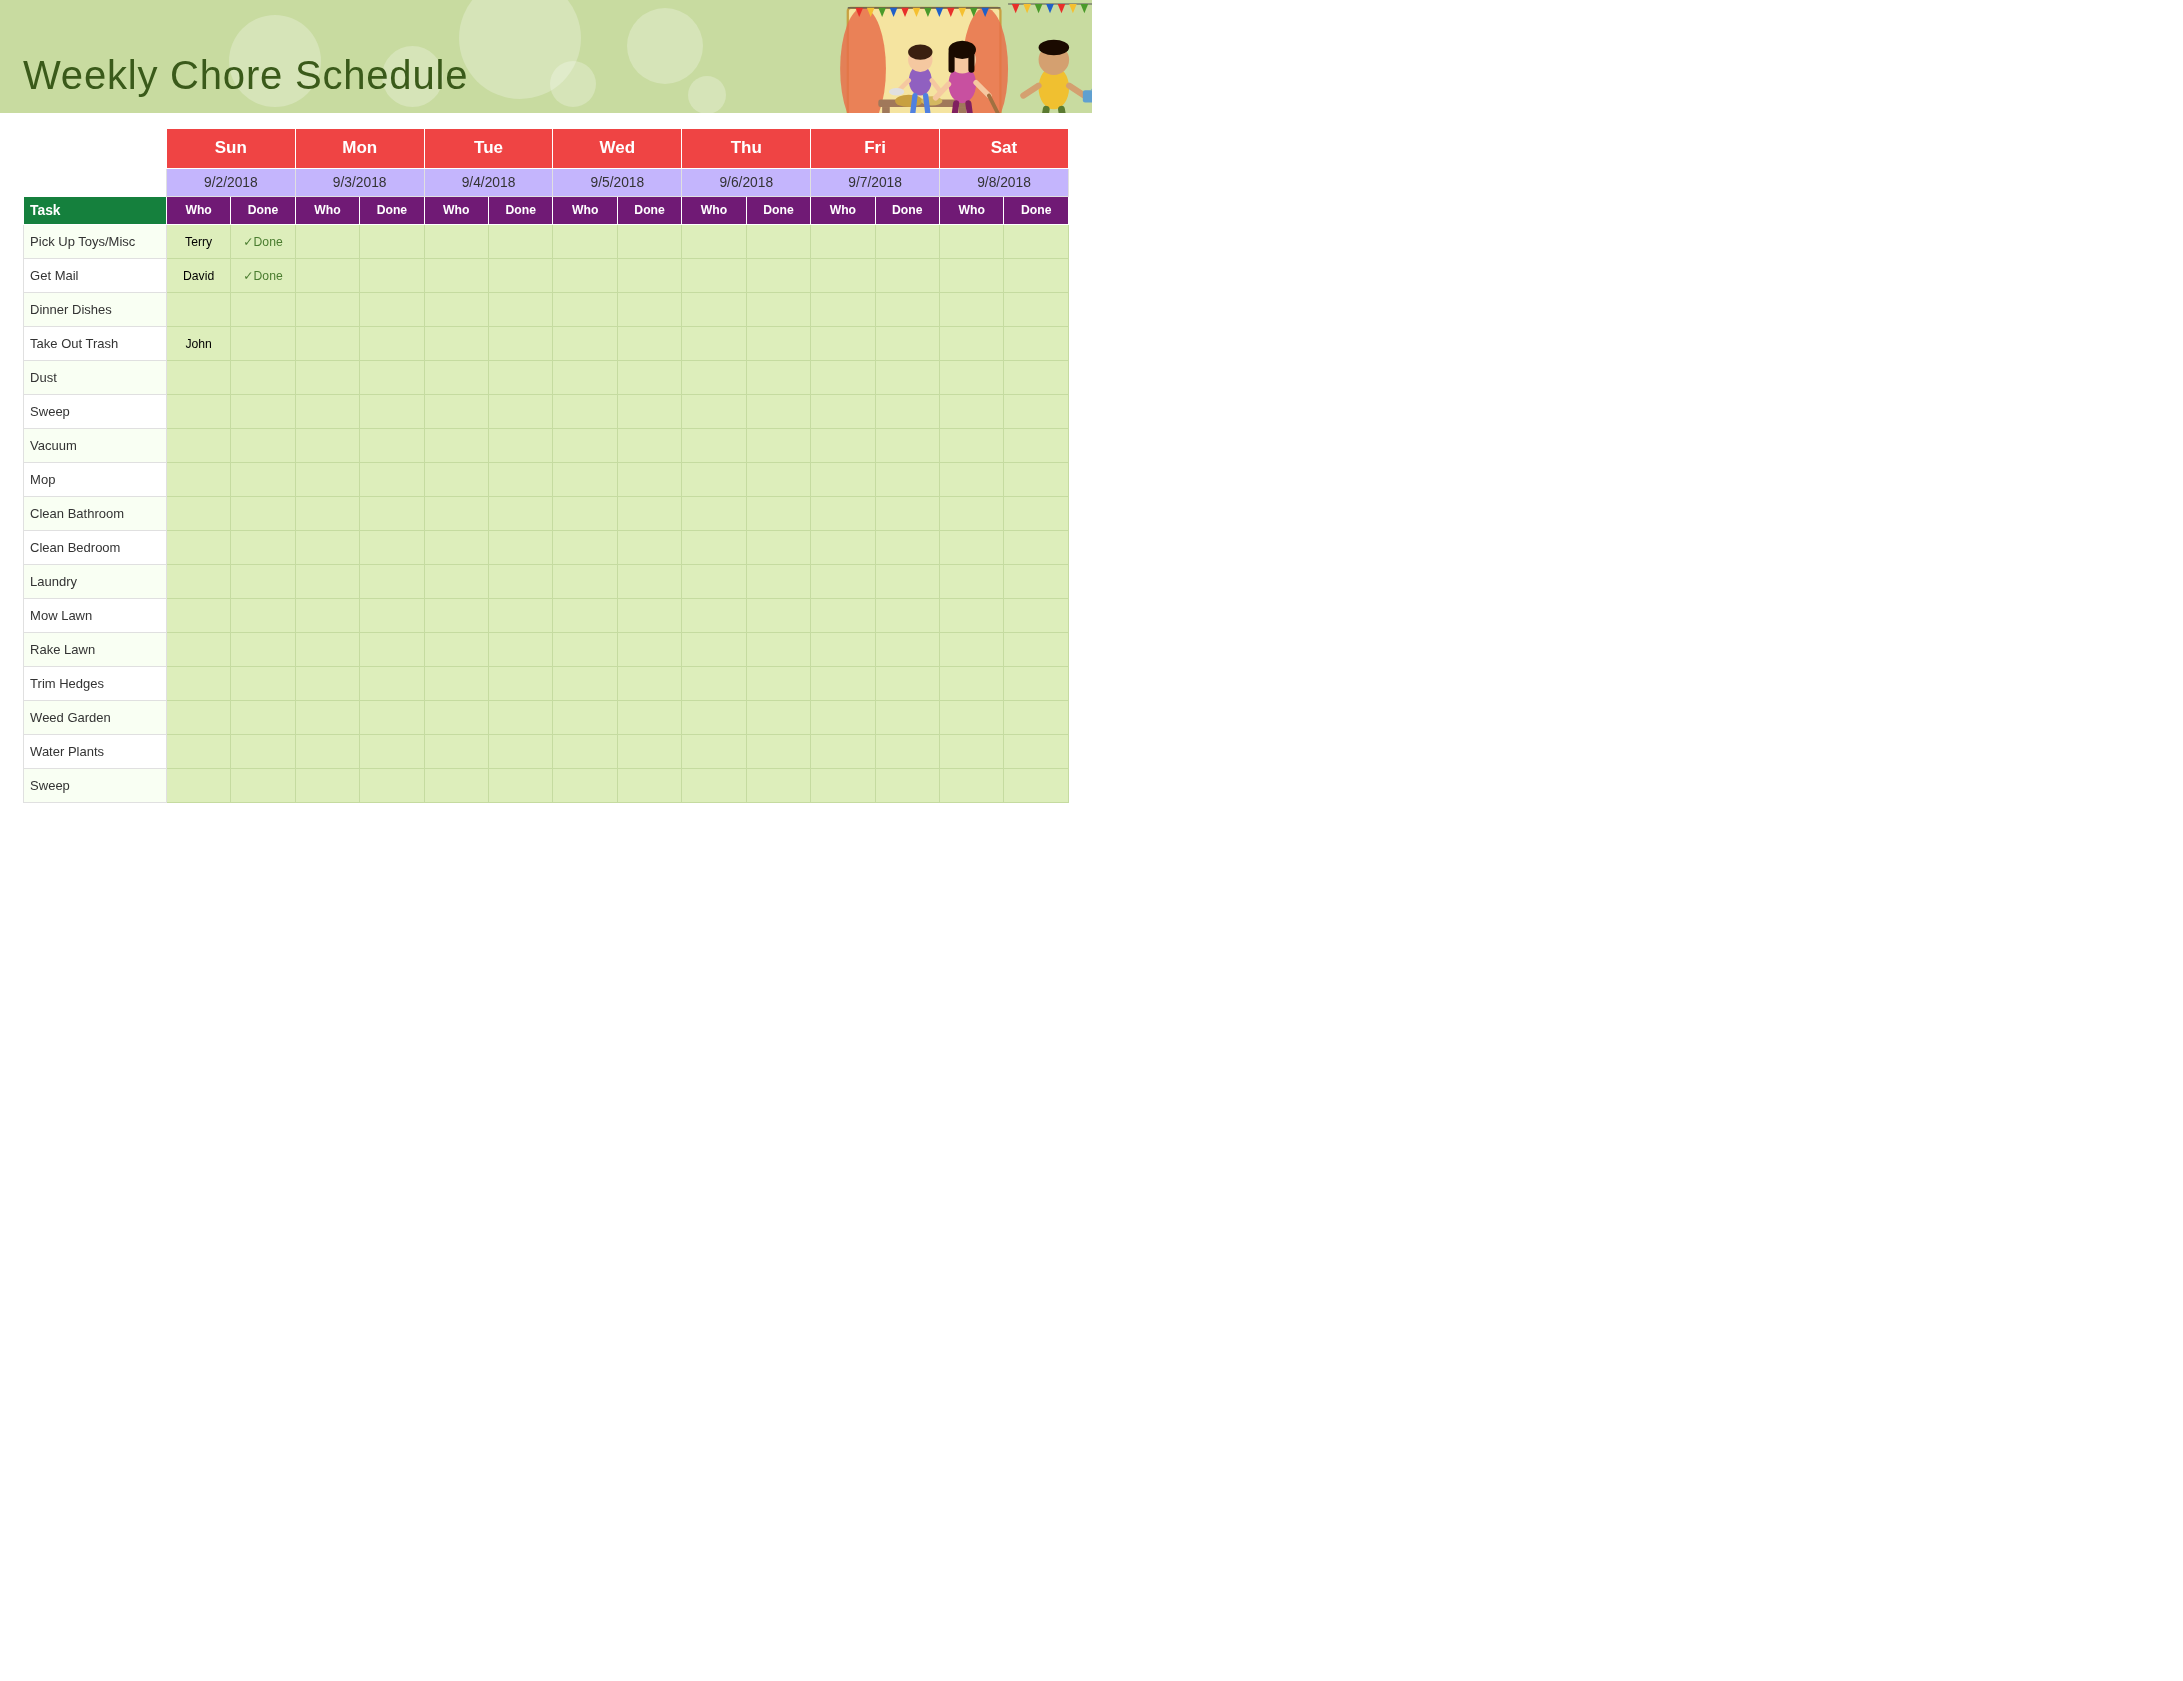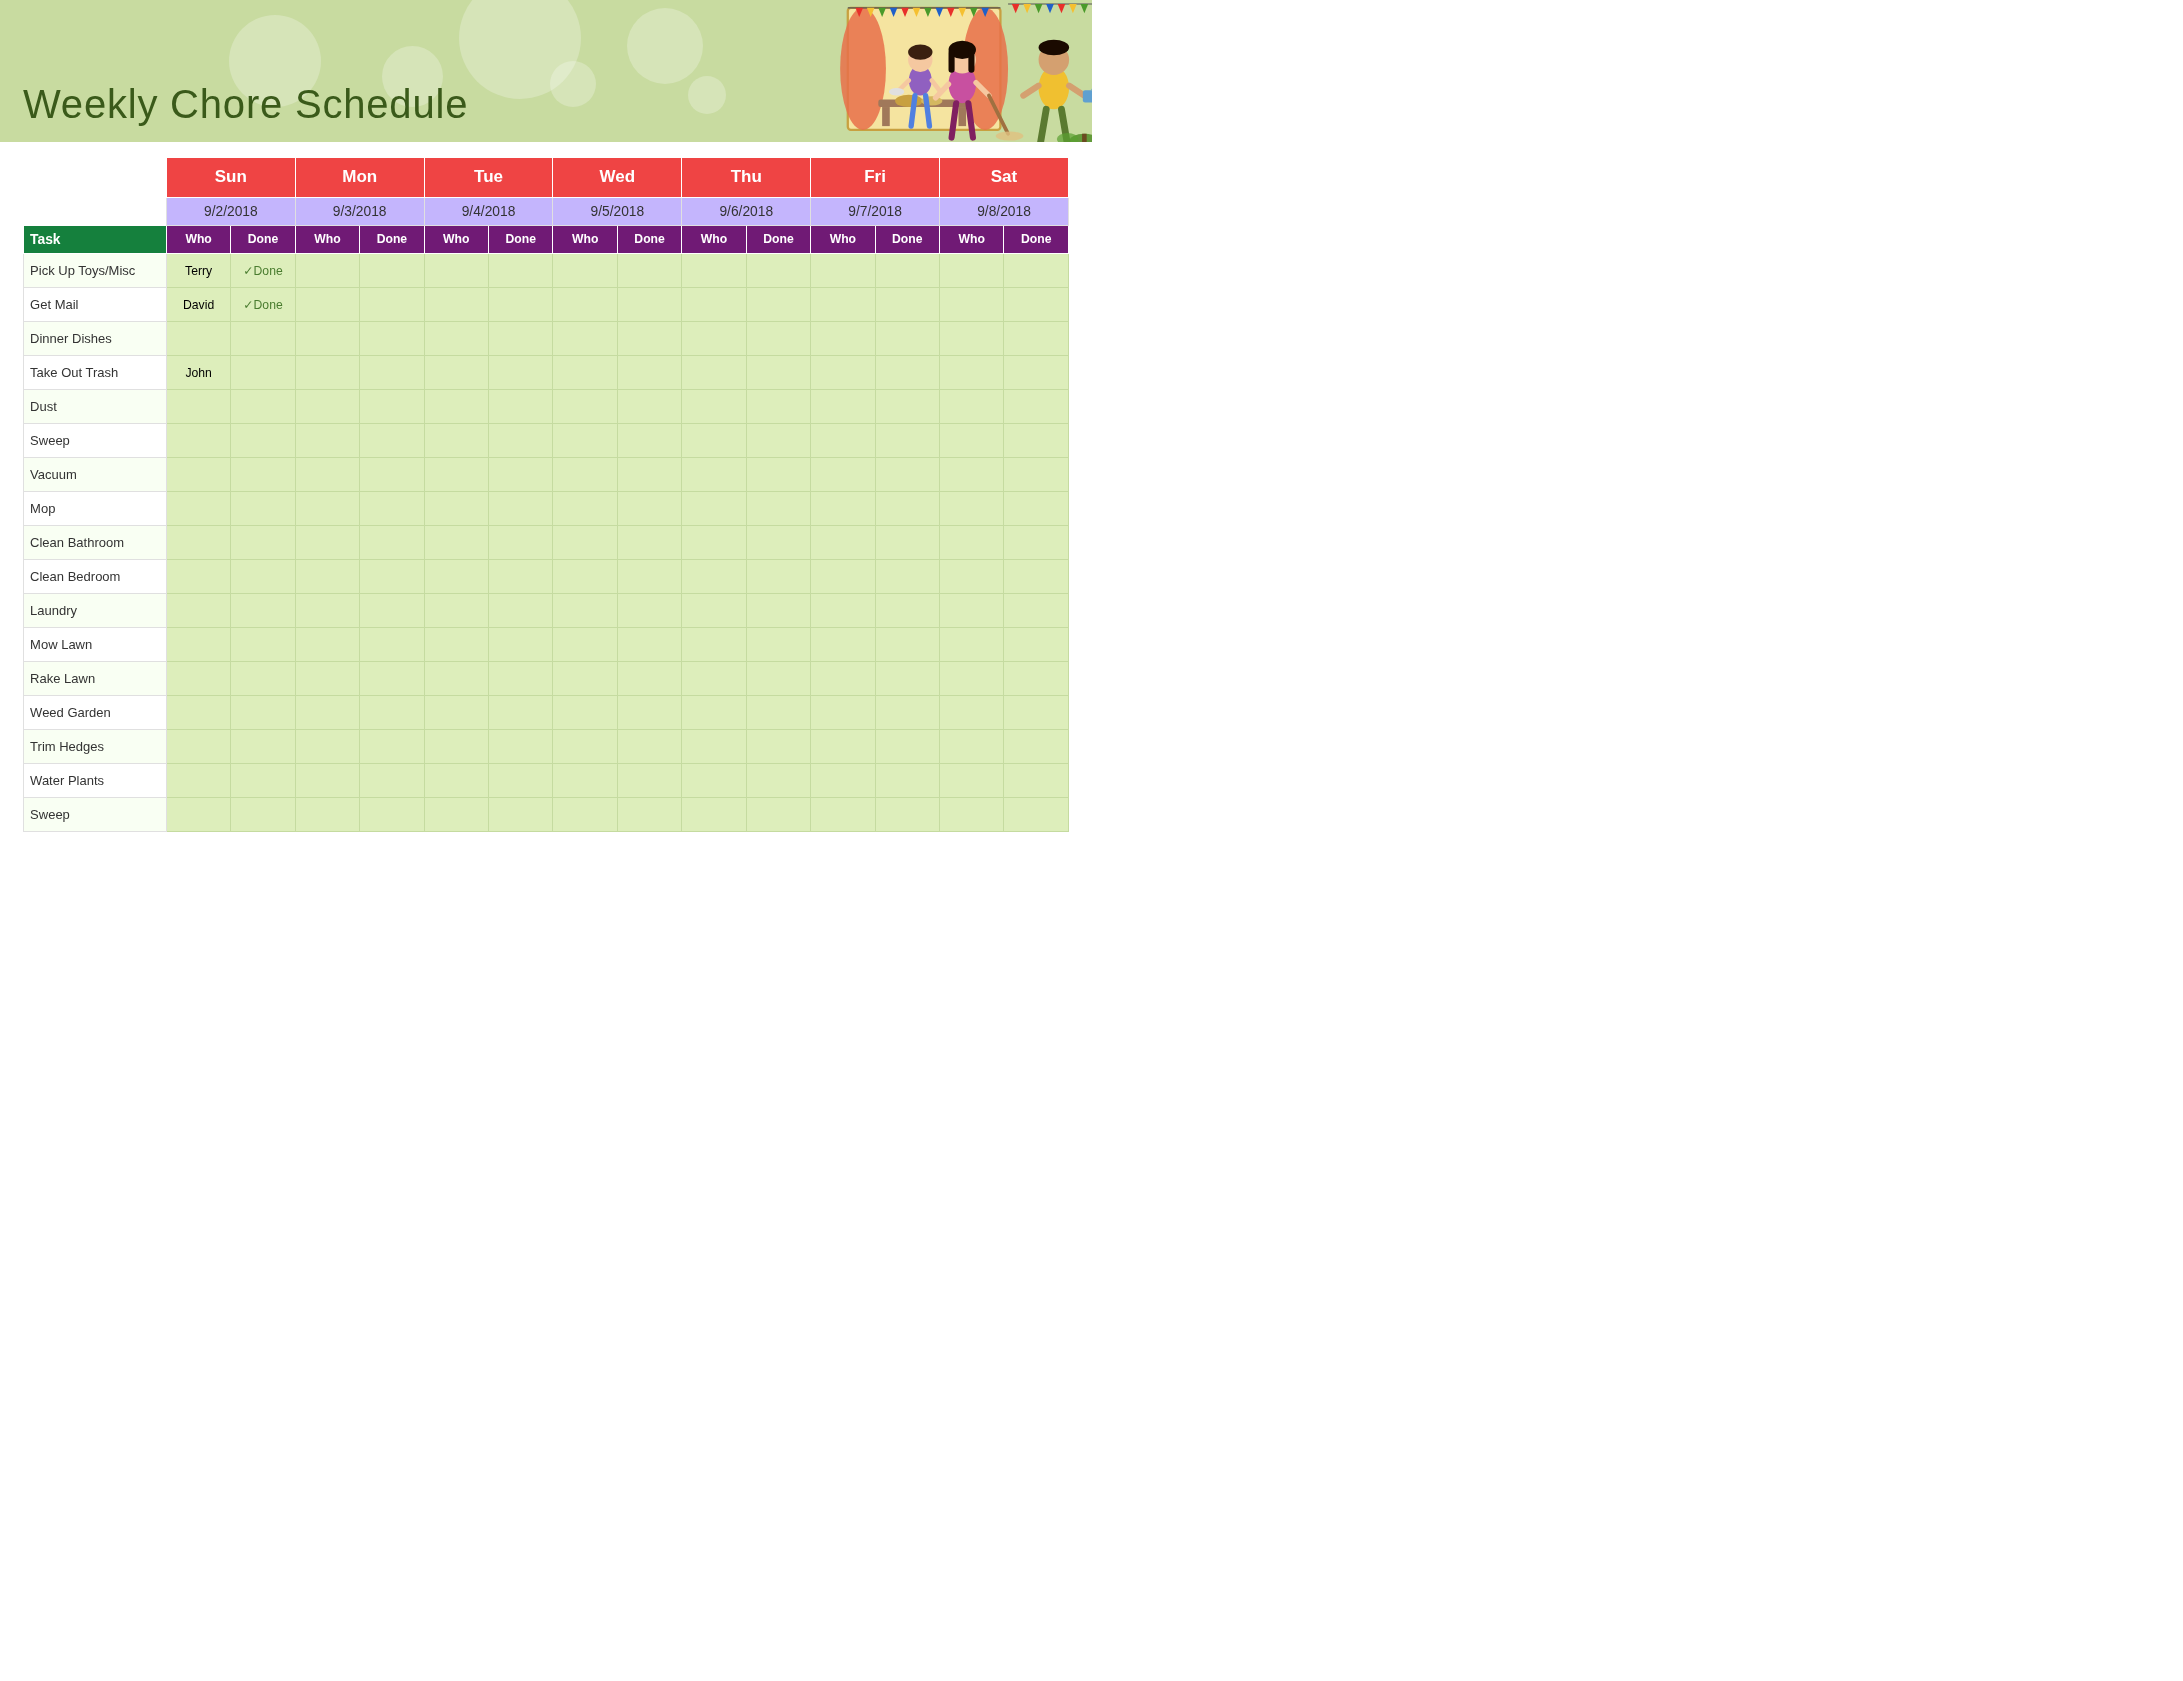--- a/index.html
+++ b/index.html
@@ -7,21 +7,21 @@
       font-family: 'Segoe UI', Arial, sans-serif;
       background: #fff;
       width: 1092px;
       min-height: 841px;
     }
 
     
     .header {
       background: #c8dba0;
       position: relative;
-      height: 142px;
+      height: 113px;
       overflow: hidden;
       display: flex;
       align-items: flex-end;
       padding: 0 23px 15.3px 23px;
     }
     .header-title {
       font-size: 40px;
       color: #3a5a1a;
       font-weight: 300;
       letter-spacing: 0.8px;
@@ -555,38 +555,38 @@
           <td></td>
           <td></td>
           <td></td>
           <td></td>
           <td></td>
           <td></td>
           <td></td>
           <td></td>
         </tr>
         <tr class="data-row">
+          <td class="task-col">Trim Hedges</td>
+          <td></td>
+          <td></td>
+          <td></td>
+          <td></td>
+          <td></td>
+          <td></td>
+          <td></td>
+          <td></td>
+          <td></td>
+          <td></td>
+          <td></td>
+          <td></td>
+          <td></td>
+          <td></td>
+        </tr>
+        <tr class="data-row">
           <td class="task-col">Weed Garden</td>
-          <td></td>
-          <td></td>
-          <td></td>
-          <td></td>
-          <td></td>
-          <td></td>
-          <td></td>
-          <td></td>
-          <td></td>
-          <td></td>
-          <td></td>
-          <td></td>
-          <td></td>
-          <td></td>
-        </tr>
-        <tr class="data-row">
-          <td class="task-col">Trim Hedges</td>
           <td></td>
           <td></td>
           <td></td>
           <td></td>
           <td></td>
           <td></td>
           <td></td>
           <td></td>
           <td></td>
           <td></td>

